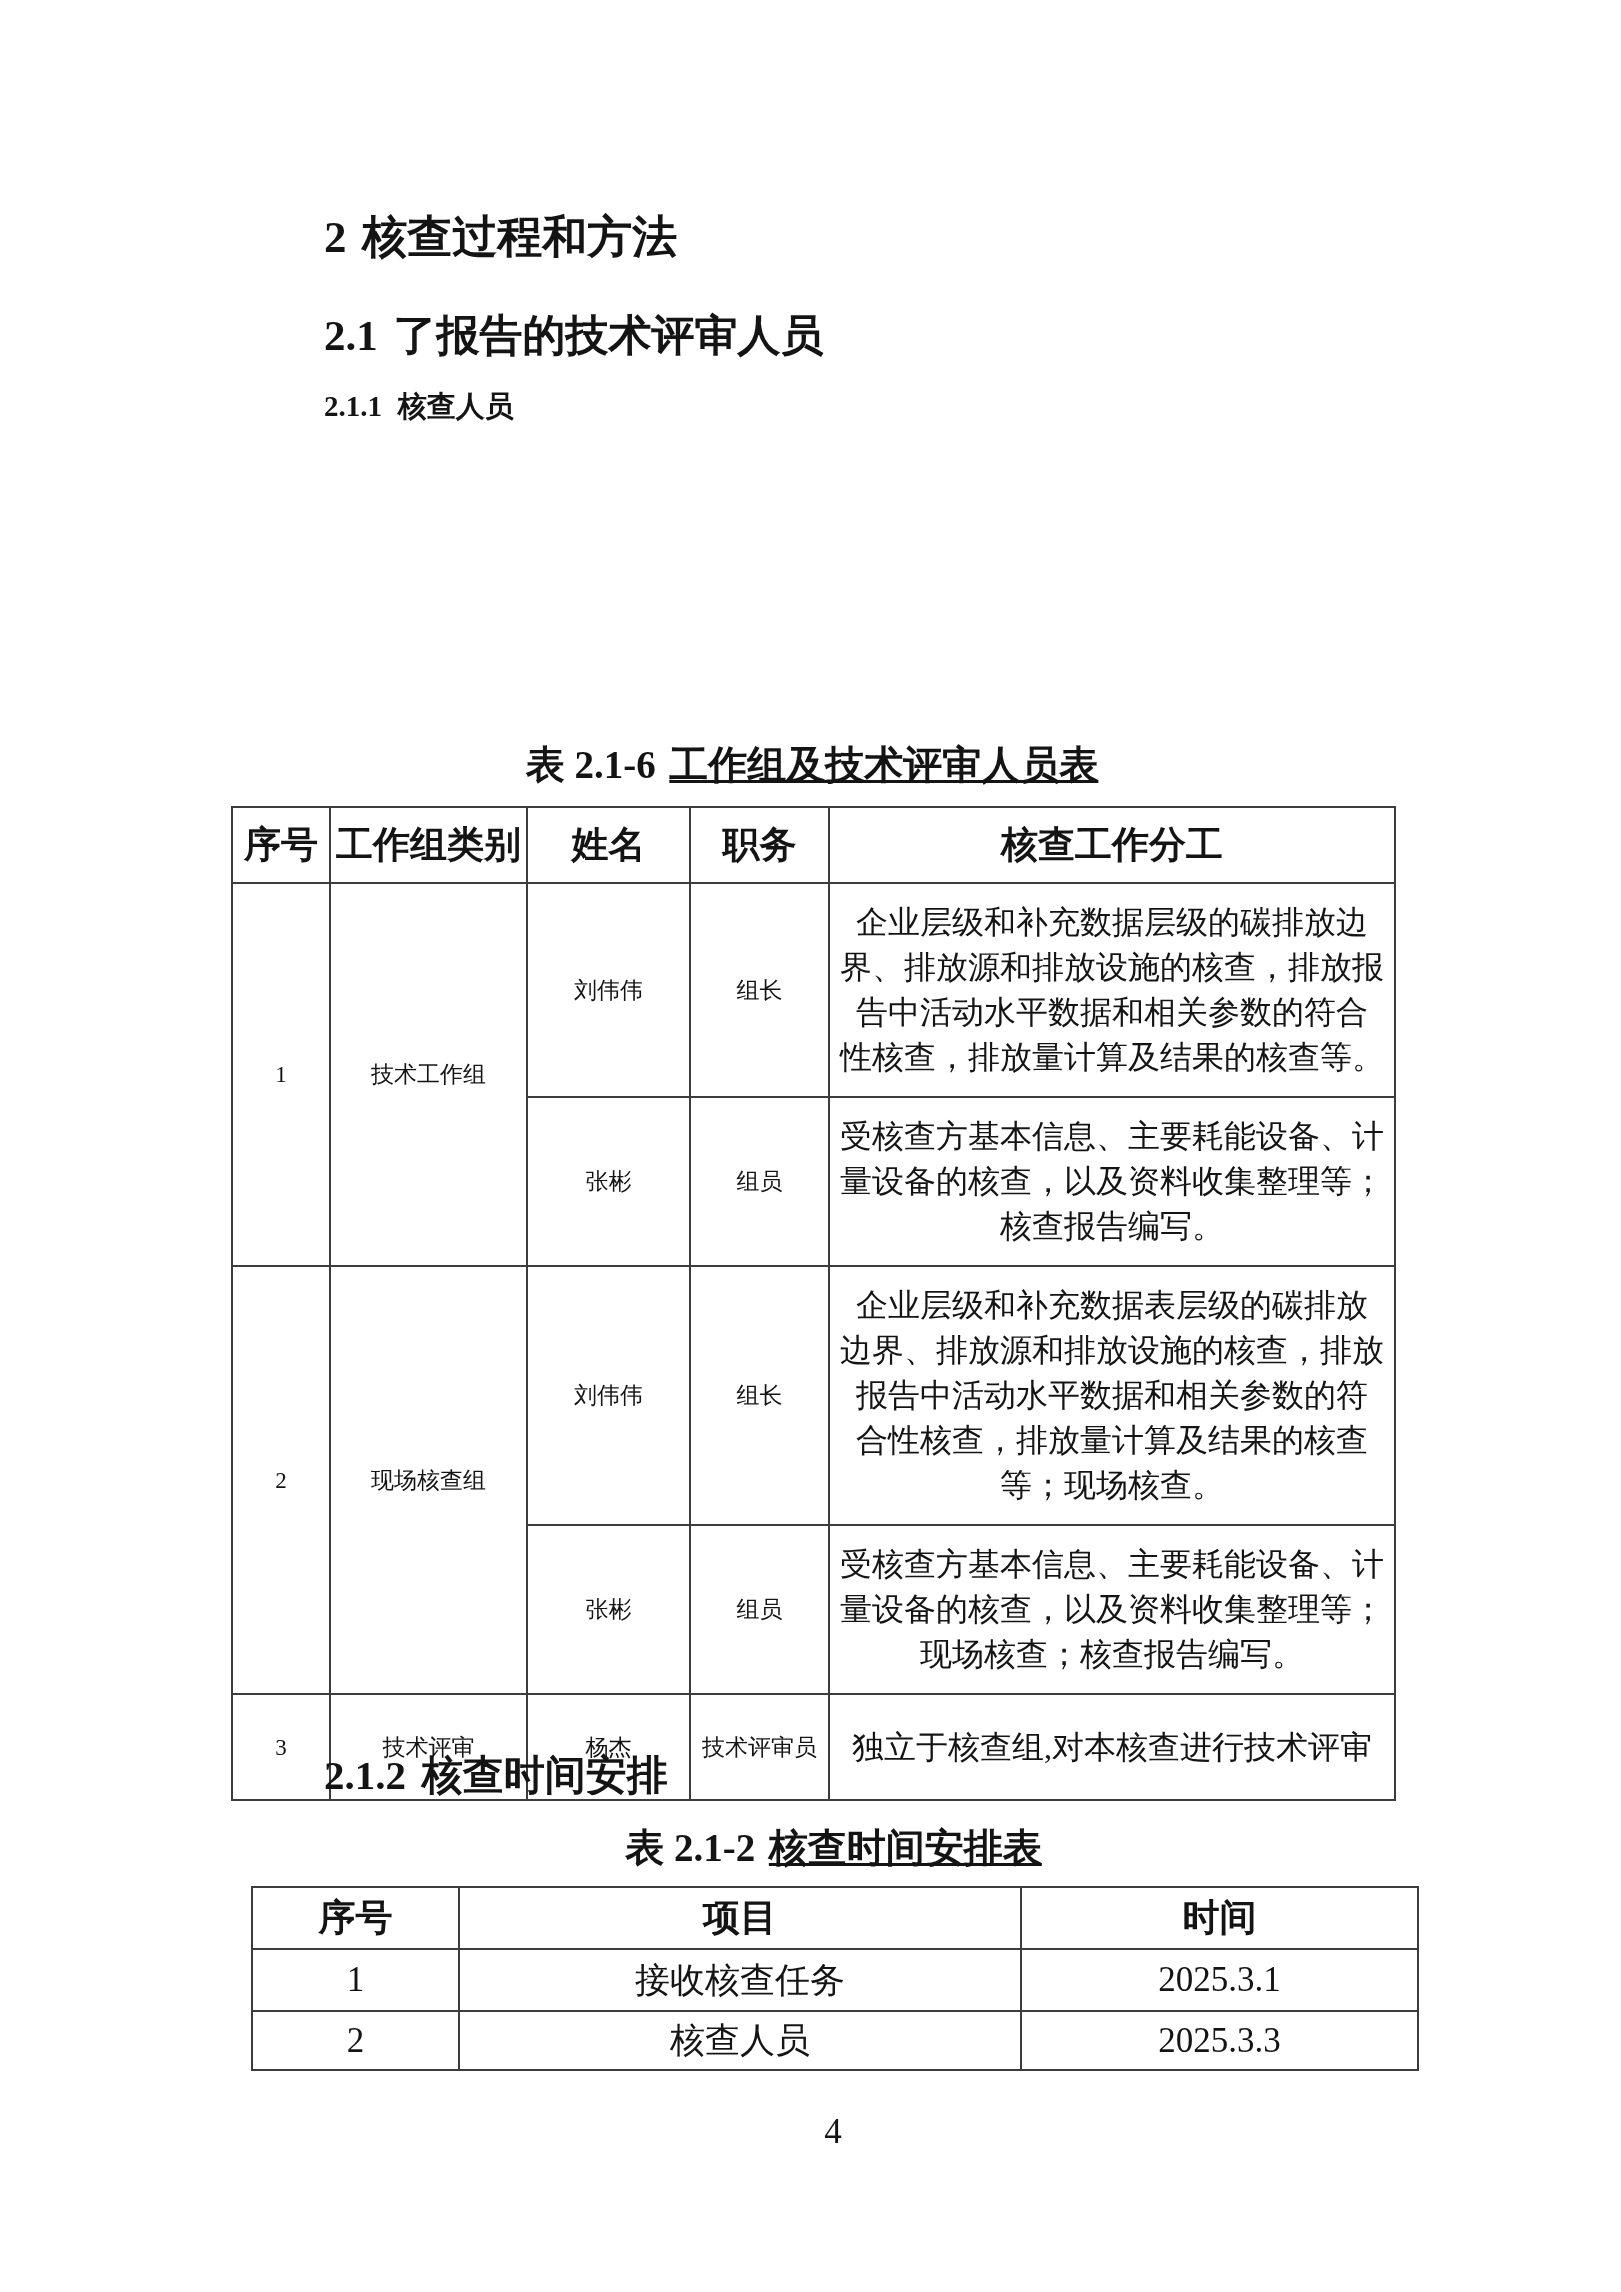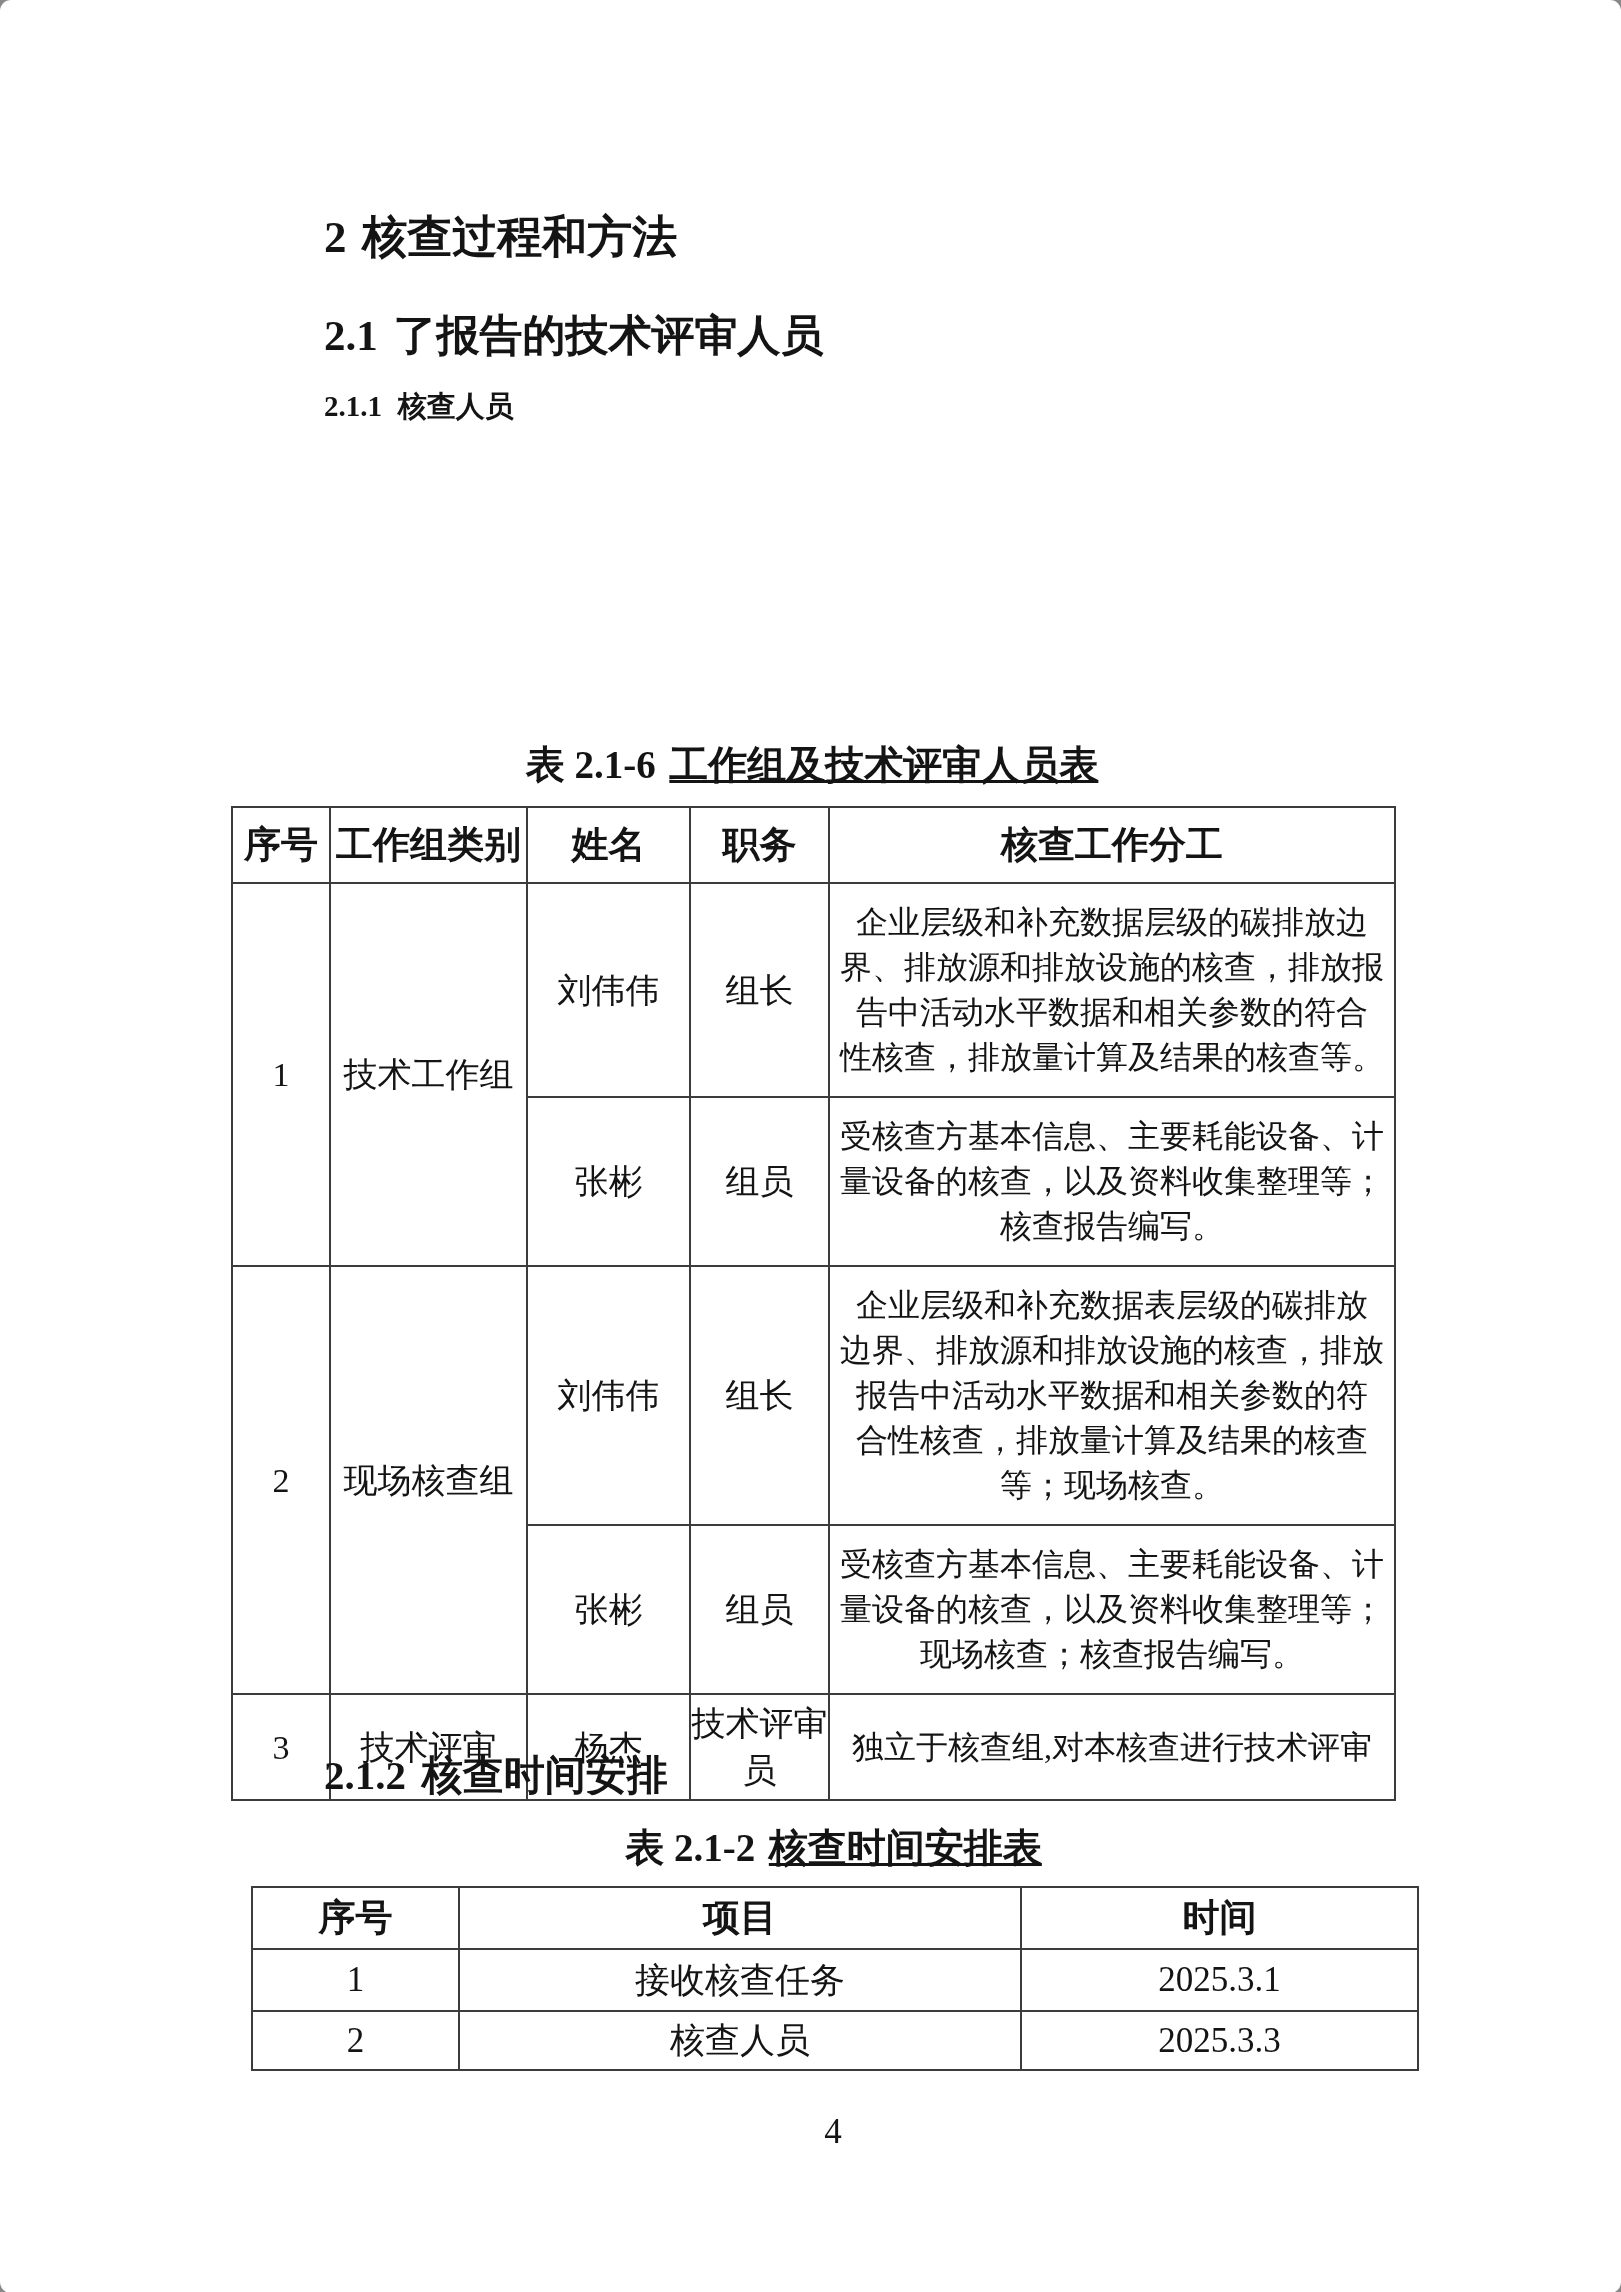--- a/index.html
+++ b/index.html
@@ -4,21 +4,20 @@
 <style>
   html,body { margin:0; padding:0; background:#888; }
   .page {
     position:relative;
     width:1621px; height:2293px;
     margin:0 auto;
     background:#ffffff;
     color:#141414;
     font-family:"Liberation Serif","DejaVu Serif",serif;
     overflow:hidden;
-    border-radius:11px;
   }
   .abs { position:absolute; }
 
   
   .heading { font-weight:bold; white-space:nowrap; }
   .heading .num { font-family:"Liberation Serif","DejaVu Serif",serif; }
   .heading .txt { font-family:"Liberation Sans","DejaVu Sans",sans-serif; margin-left:15.7px; }
   .h1 { left:324px; top:207px; font-size:45px; }
   .h2 { left:324px; top:307px; font-size:43px; }
   .h3 { left:324px; top:387px; font-size:29px; }
@@ -42,21 +41,21 @@
   .tbl1 { left:231px; top:806px;  width:1162px; border:2.9px solid #333; }
   .tbl2 { left:251px; top:1886px; width:1165px; border:2.9px solid #333; }
 
   .tbl1 th, .tbl1 td { border:2px solid #3c3c3c; vertical-align:middle; text-align:center; overflow:hidden; }
   .tbl2 th, .tbl2 td { border-left:2px solid #3c3c3c; border-right:2px solid #3c3c3c;
                        border-top:2.9px solid #3c3c3c; border-bottom:2.9px solid #3c3c3c;
                        vertical-align:middle; text-align:center; overflow:hidden; }
 
   .tbl1 th { font-size:37px; font-weight:bold; padding:0; }
   .tbl2 th { font-size:37px; font-weight:bold; padding:0; }
-  .cell  { font-size:34px; padding:0; line-height:47px; }
+  .cell  { font-size:23px; padding:0; line-height:47px; }
   .duty  { font-size:32px; line-height:45px; white-space:pre-wrap; text-align:center; padding:16px 2px; }
 
   .tr-head1 { height:76px; }
   .tr-1a { height:179px; }
   .tr-1b { height:167px; }
   .tr-2a { height:235px; }
   .tr-2b { height:149px; }
   .tr-3  { height:106px; }
 
   .tr-head2 { height:62px; }

